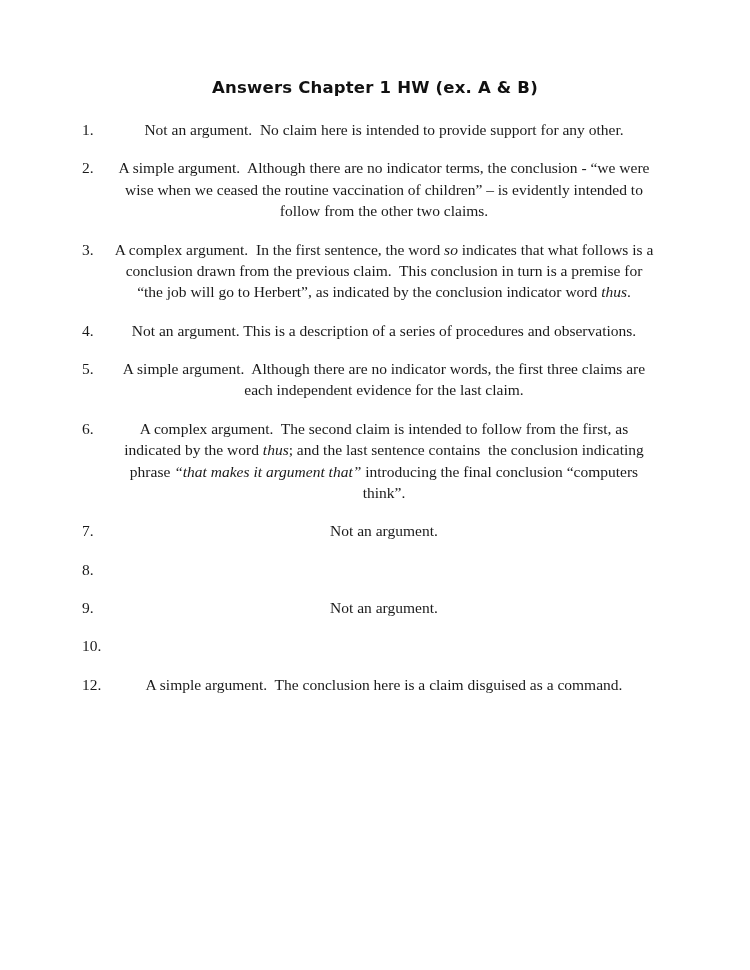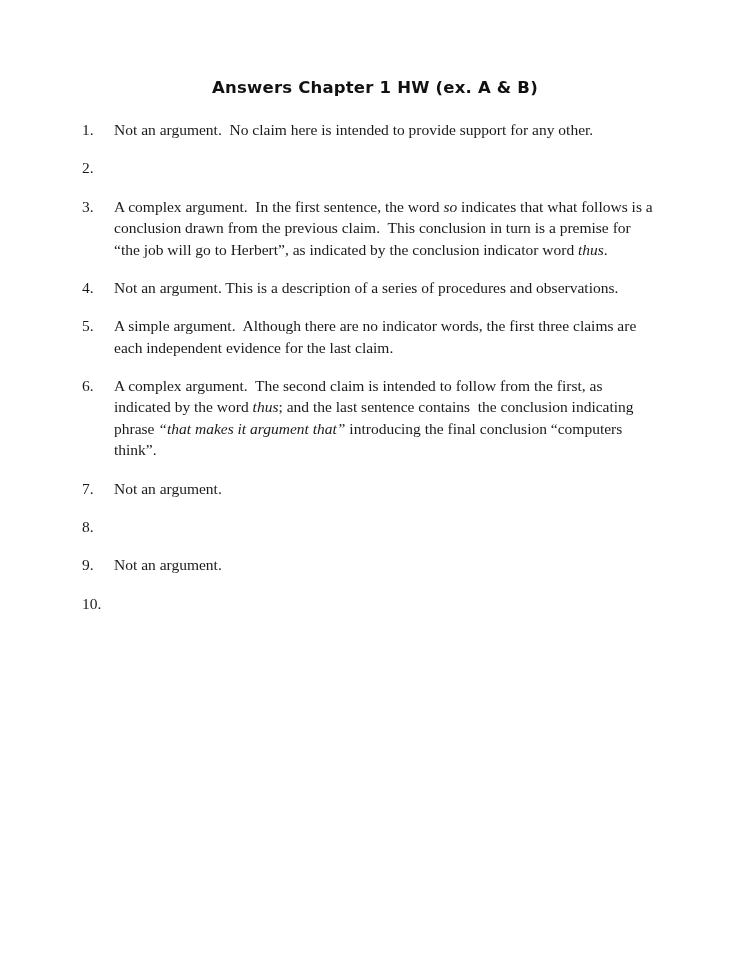--- a/index.html
+++ b/index.html
@@ -46,39 +46,40 @@
     font-size: 15.5px;
     line-height: 1.38;
     text-align: left;
     padding-left: 20px;
     box-sizing: border-box;
   }
   .item-text {
     flex: 1 1 auto;
     font-size: 15.5px;
     line-height: 1.38;
-    text-align: left;
+    text-align: center;
     max-width: 540px;
   }
   .item-text i {
     font-style: italic;
   }
 </style>
 </head>
 <body>
 
 <div class="page">
   <h1 class="doc-title">Answers Chapter 1 HW (ex. A &amp; B)</h1>
   <ol class="answer-list">
       <li class="answer-item">
         <span class="item-number">1.</span>
         <span class="item-text">Not an argument.&nbsp; No claim here is intended to provide support for any other.</span>
       </li>
       <li class="answer-item">
         <span class="item-number">2.</span>
+        <span class="item-text">A simple argument.&nbsp; Although there are no indicator terms, the conclusion - “we were wise when we ceased the routine vaccination of children” – is evidently intended to follow from the other two claims.</span>
       </li>
       <li class="answer-item">
         <span class="item-number">3.</span>
         <span class="item-text">A complex argument.&nbsp; In the first sentence, the word <i>so</i> indicates that what follows is a conclusion drawn from the previous claim.&nbsp; This conclusion in turn is a premise for “the job will go to Herbert”, as indicated by the conclusion indicator word <i>thus</i>.</span>
       </li>
       <li class="answer-item">
         <span class="item-number">4.</span>
         <span class="item-text">Not an argument. This is a description of a series of procedures and observations.</span>
       </li>
       <li class="answer-item">
@@ -96,14 +97,18 @@
       <li class="answer-item">
         <span class="item-number">8.</span>
       </li>
       <li class="answer-item">
         <span class="item-number">9.</span>
         <span class="item-text">Not an argument.</span>
       </li>
       <li class="answer-item">
         <span class="item-number">10.</span>
       </li>
+      <li class="answer-item">
+        <span class="item-number">12.</span>
+        <span class="item-text">A simple argument.&nbsp; The conclusion here is a claim disguised as a command.</span>
+      </li>
     </ol>
 </div>
 
 </body></html>

